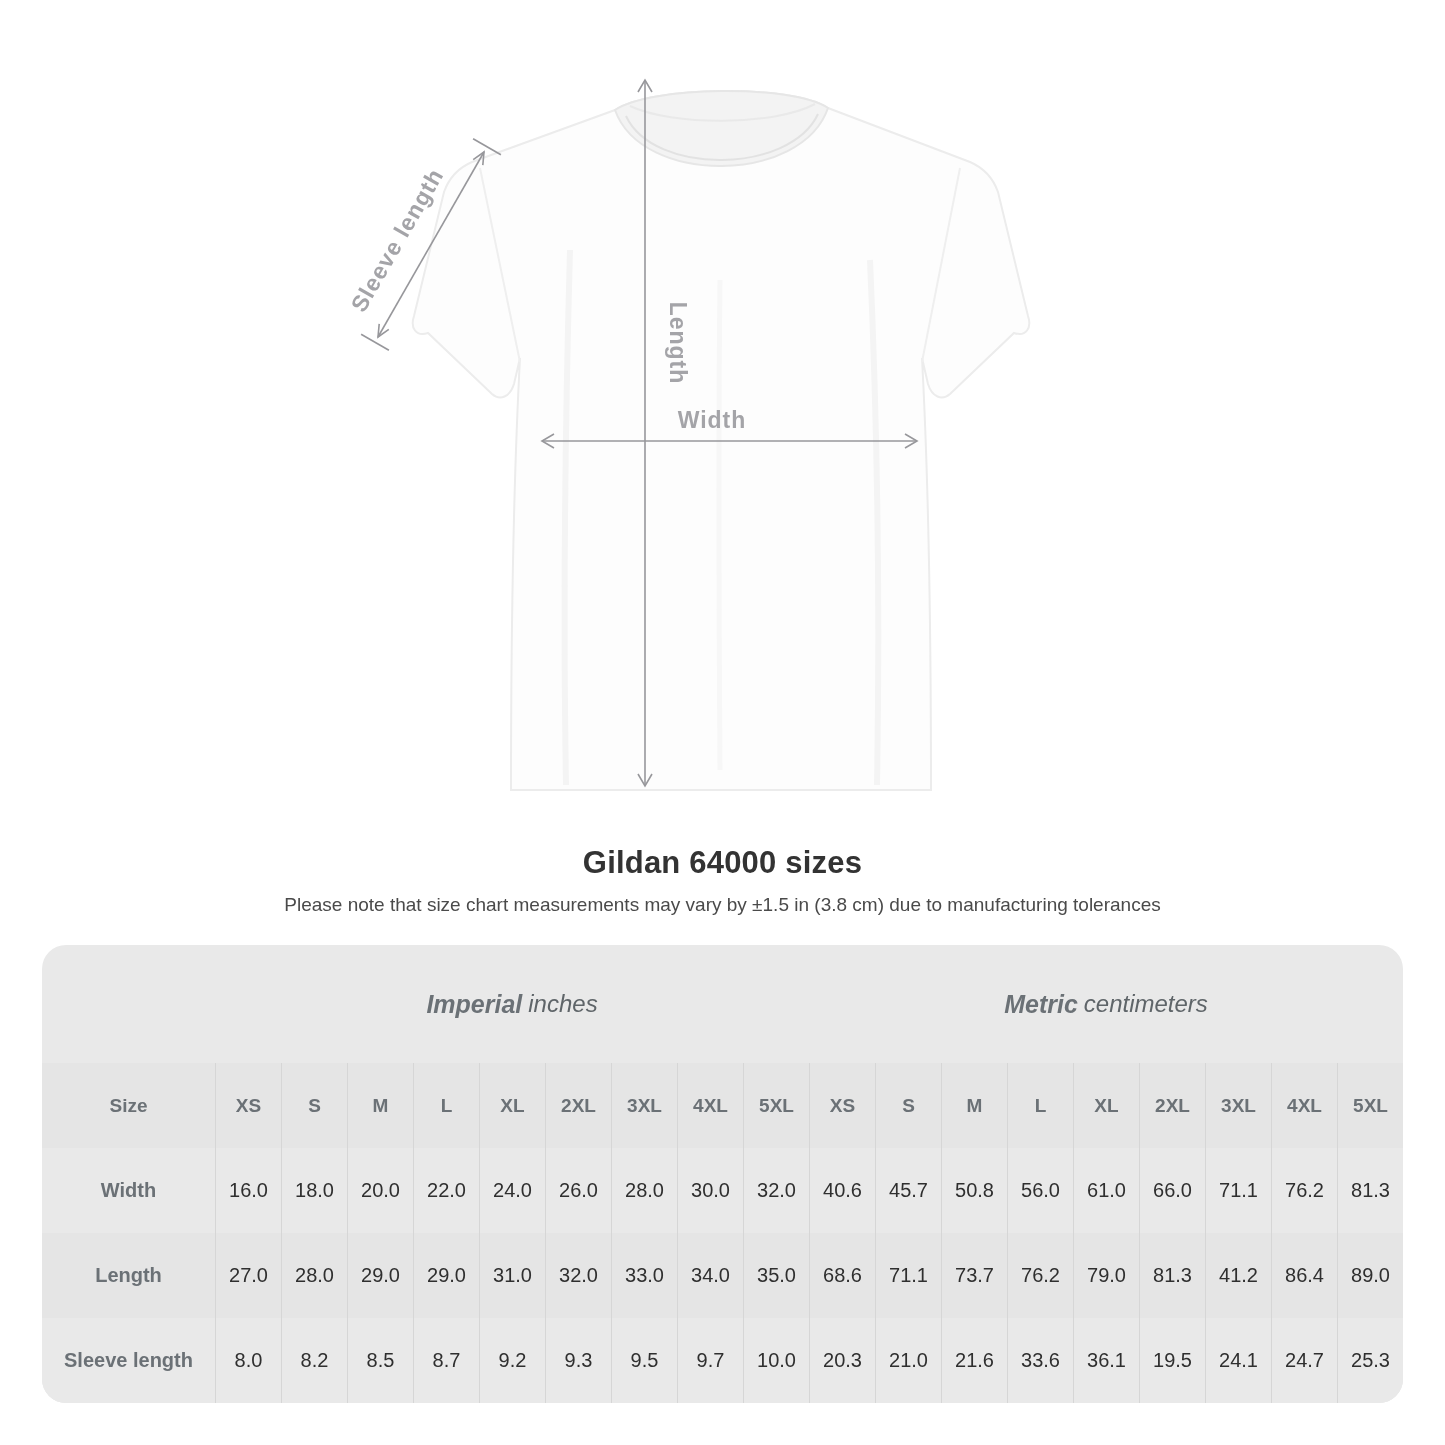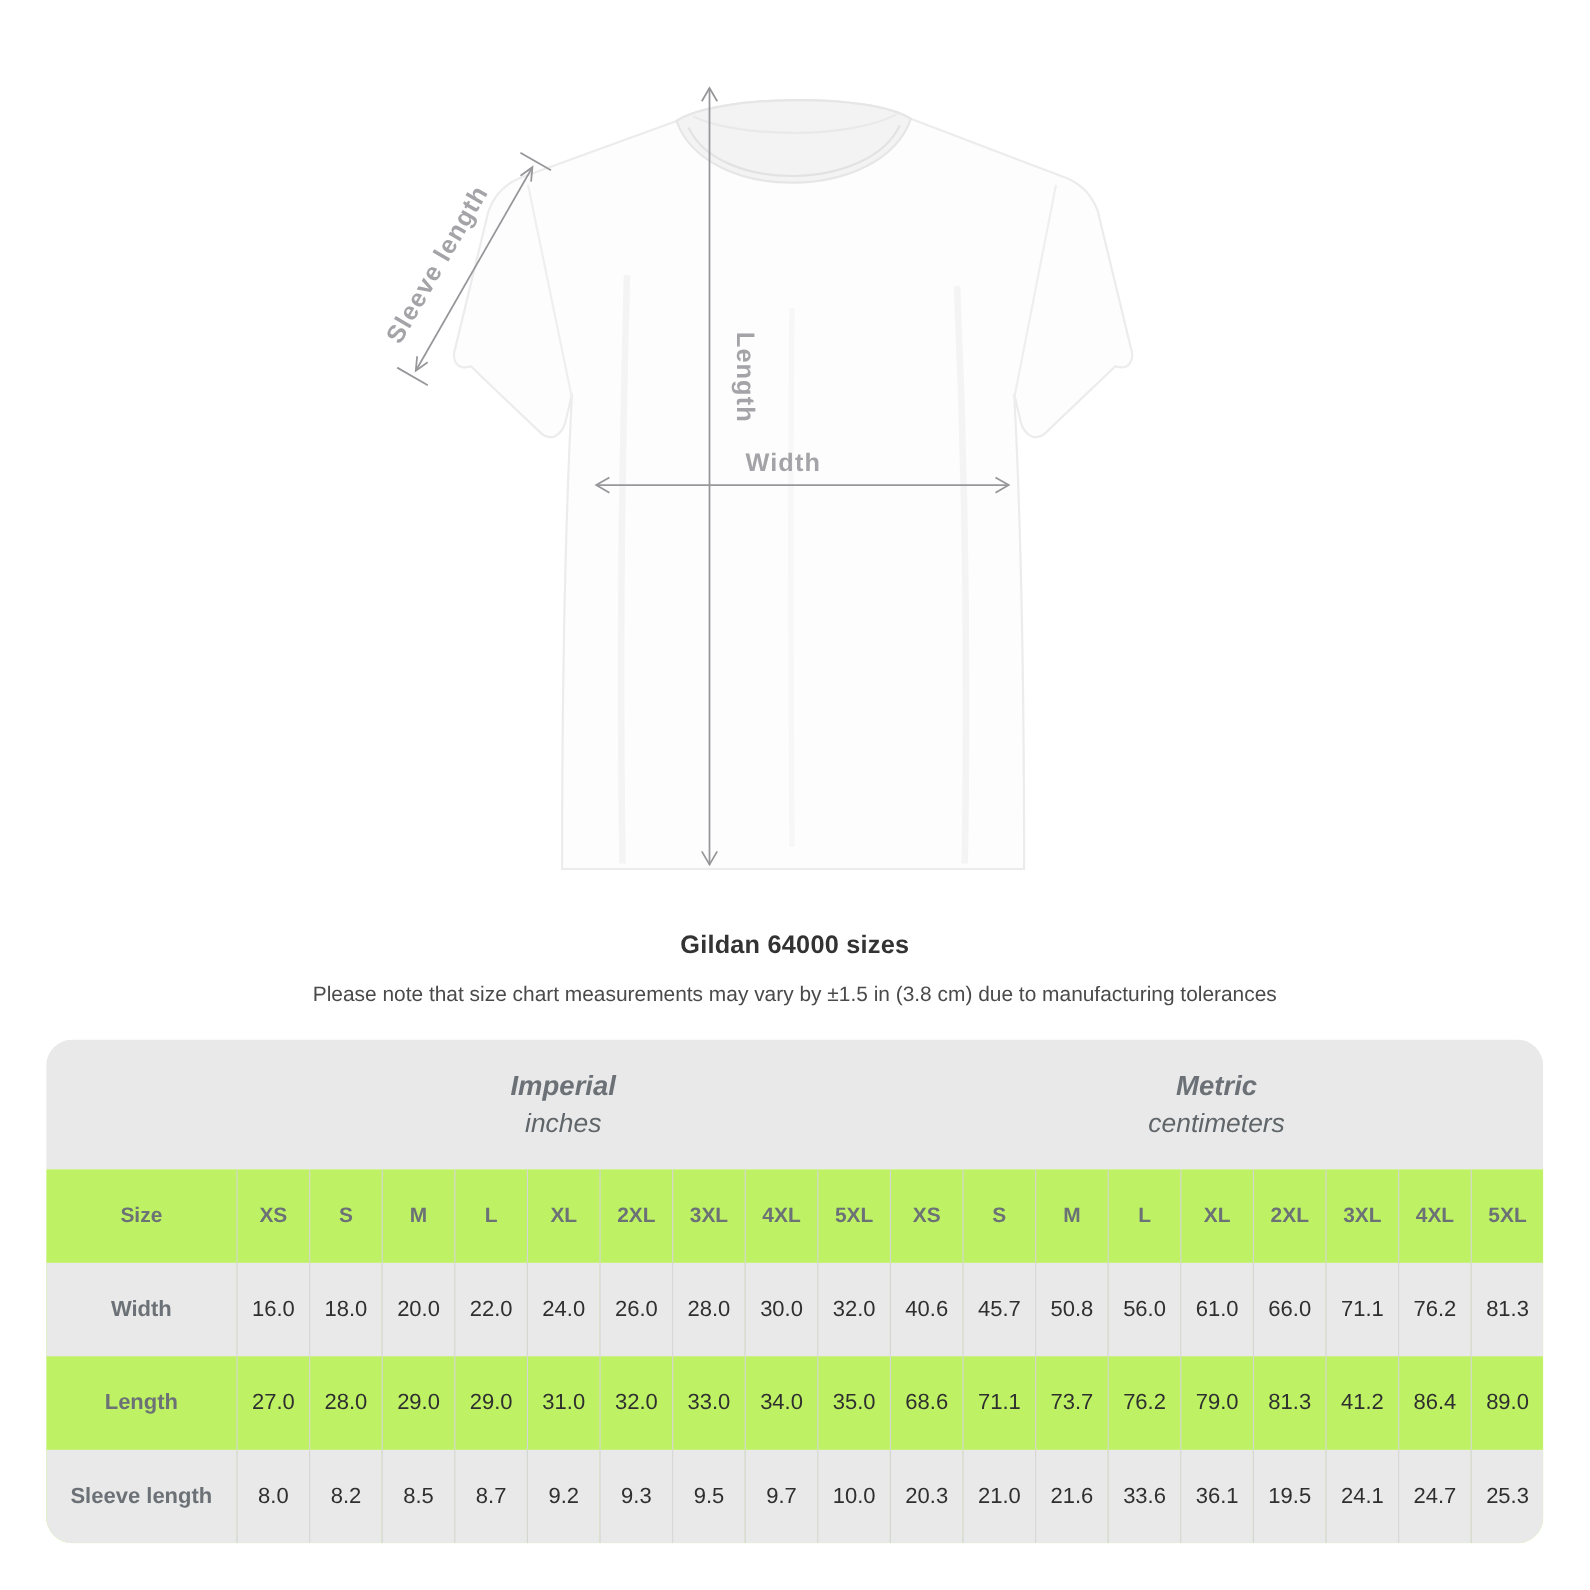--- a/index.html
+++ b/index.html
@@ -5,43 +5,43 @@
   html,body{margin:0;padding:0;background:#ffffff;}
   body{
     width:1445px;height:1445px;position:relative;overflow:hidden;
     font-family:"Liberation Sans", sans-serif;
   }
   
   .figure{position:absolute;left:330px;top:70px;width:730px;height:745px;}
   
   .title{
     position:absolute;left:0;top:845px;width:1445px;text-align:center;
-    font-size:23px;font-weight:bold;color:#333333;letter-spacing:.2px;
+    font-size:31px;font-weight:bold;color:#333333;letter-spacing:.2px;
   }
   .subtitle{
     position:absolute;left:0;top:894px;width:1445px;text-align:center;
     font-size:19px;color:#4a4a4a;
   }
   
   .table-wrap{
     position:absolute;left:42px;top:945px;width:1361px;height:458px;
     border-radius:24px;overflow:hidden;
   }
   .band{
     display:grid;grid-template-columns:173px repeat(18,1fr);
     height:118px;background:#e9e9e9;
   }
-  .band-group{display:flex;flex-direction:column;align-items:center;justify-content:center;gap:6px;}
+  .band-group{display:flex;flex-direction:row;align-items:center;justify-content:center;gap:6px;}
   .band-imperial{grid-column:2 / span 9;}
   .band-metric{grid-column:11 / span 9;}
   .band-label{font-size:25px;font-weight:bold;font-style:italic;color:#6b7176;}
   .band-unit{font-size:24px;font-style:italic;color:#5f6569;}
   .grid{
     display:grid;grid-template-columns:173px repeat(18,1fr);
-    grid-auto-rows:85px;background:#bef264;
+    grid-auto-rows:85px;background:#e5e5e5;
   }
   .cell{display:flex;align-items:center;justify-content:center;}
   .cell.stripe{background:#e9e9e9;}
   .cell:not(.rowstart){border-left:1px solid #d6d6d6;}
   .hcell{font-size:19px;font-weight:bold;color:#6b7176;}
   .label{font-size:20px;font-weight:bold;color:#6b7176;}
   .val{font-size:20px;color:#2f2f2f;}
 </style>
 </head>
 <body>

